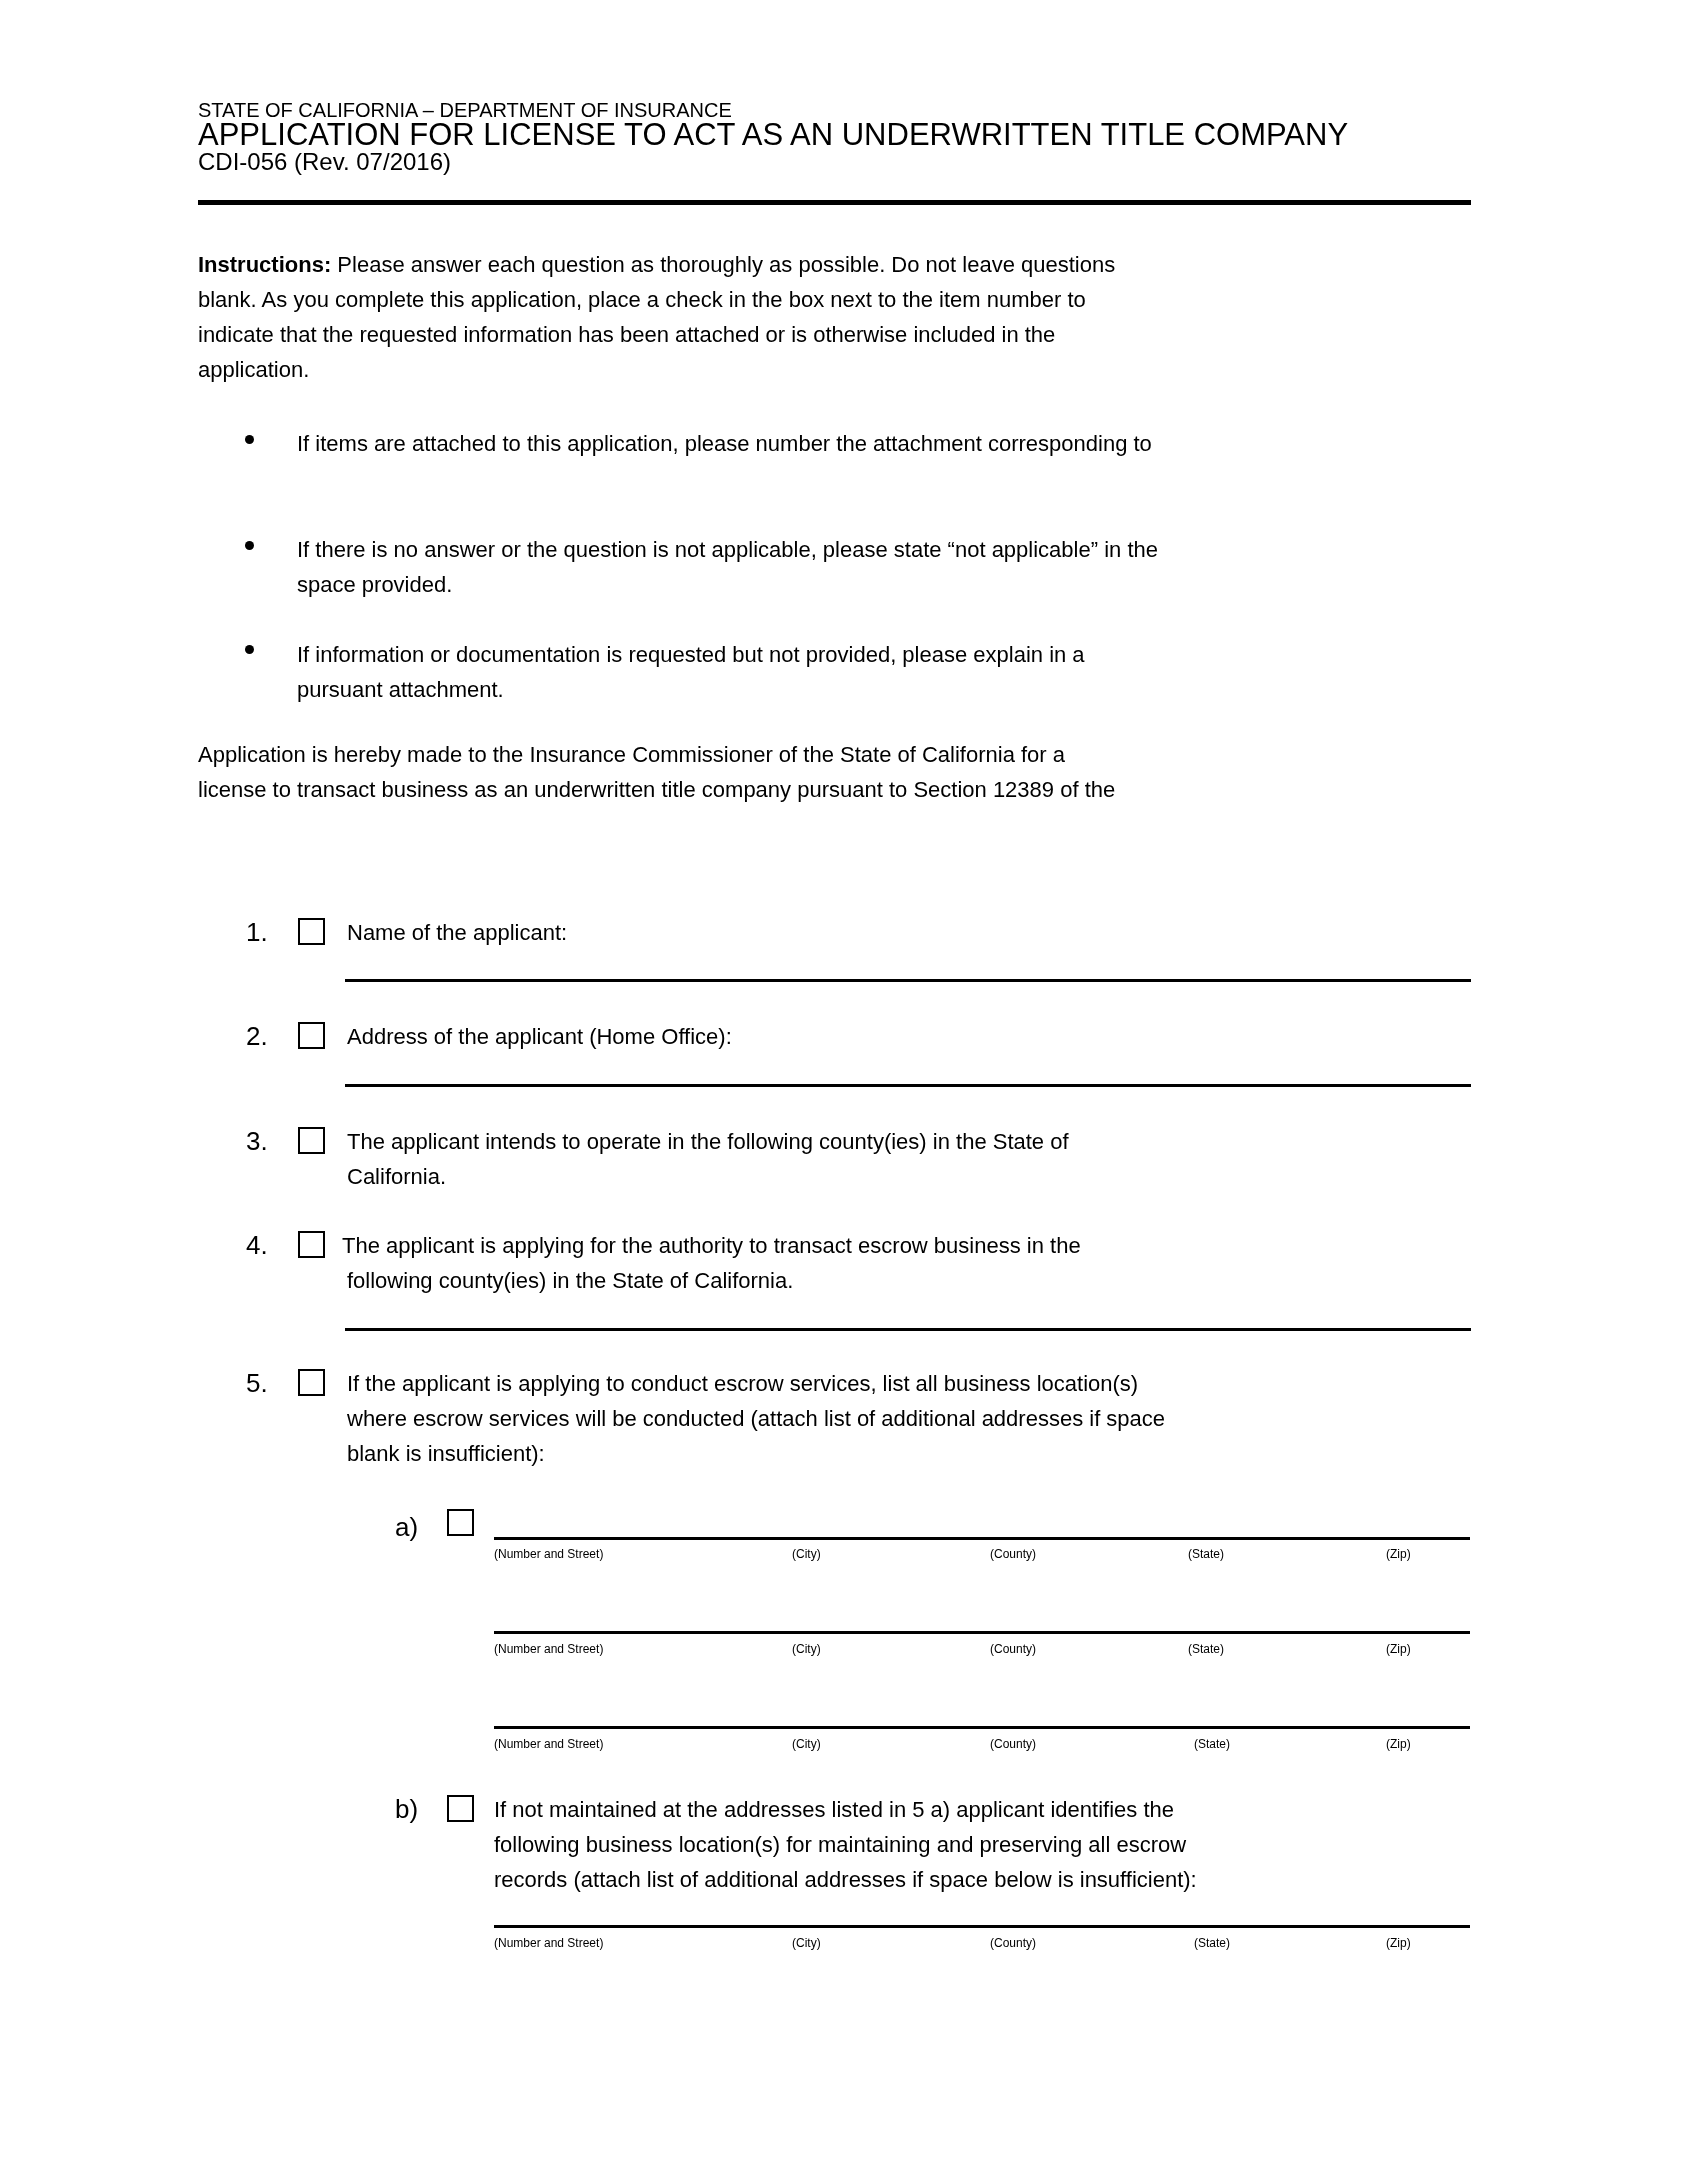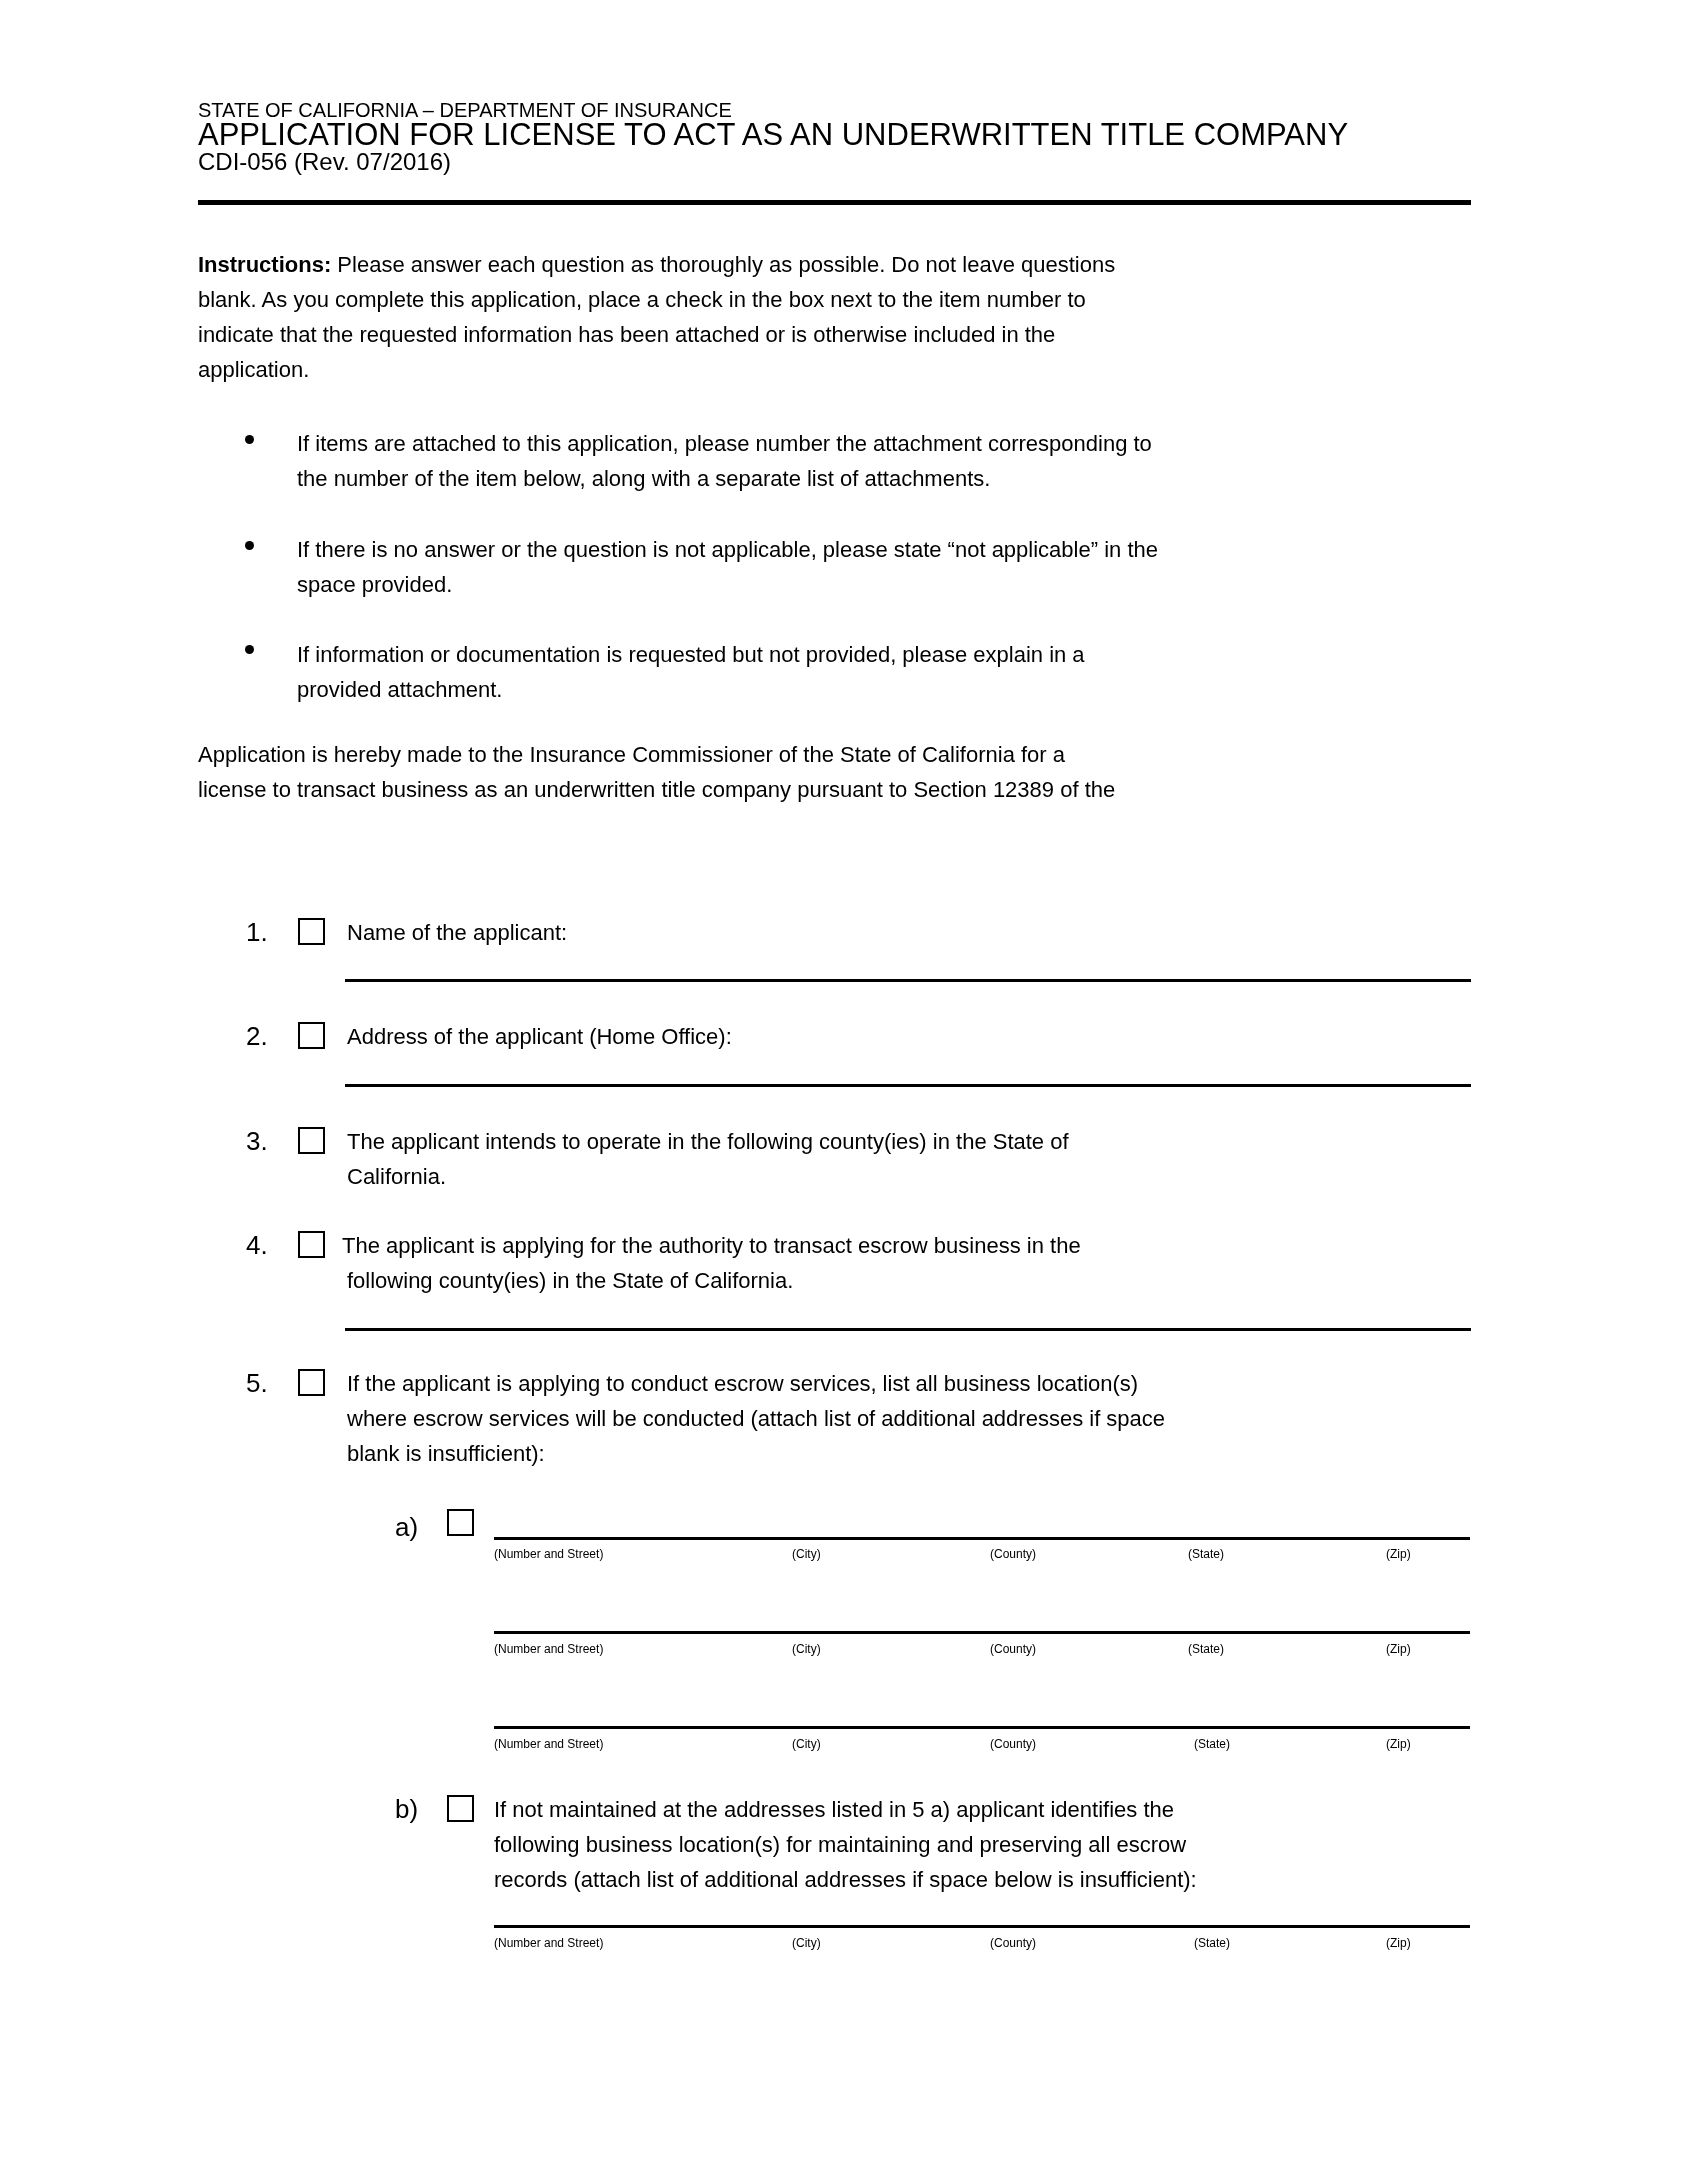--- a/index.html
+++ b/index.html
@@ -30,33 +30,32 @@
 <div class="para" style="left:198px; top:247px;">
   <span class="line"><span class="bold">Instructions:</span><span> Please answer each question as thoroughly as possible. Do not leave questions</span></span>
   <span class="line">blank. As you complete this application, place a check in the box next to the item number to</span>
   <span class="line">indicate that the requested information has been attached or is otherwise included in the</span>
   <span class="line">application.</span>
 </div>
 
 <div class="bullet-dot" style="top:435px;"></div>
 <div class="para" style="left:297px; top:426px;">
   <span class="line">If items are attached to this application, please number the attachment corresponding to</span>
-  <span class="line">the number of the item below, along with a separate list of attachments.</span>
 </div>
 
 <div class="bullet-dot" style="top:541px;"></div>
 <div class="para" style="left:297px; top:532px;">
   <span class="line">If there is no answer or the question is not applicable, please state “not applicable” in the</span>
   <span class="line">space provided.</span>
 </div>
 
 <div class="bullet-dot" style="top:645px;"></div>
 <div class="para" style="left:297px; top:637px;">
   <span class="line">If information or documentation is requested but not provided, please explain in a</span>
-  <span class="line">provided attachment.</span>
+  <span class="line">pursuant attachment.</span>
 </div>
 
 <div class="para" style="left:198px; top:737px;">
   <span class="line">Application is hereby made to the Insurance Commissioner of the State of California for a</span>
   <span class="line">license to transact business as an underwritten title company pursuant to Section 12389 of the</span>
 </div>
 
 <div class="num" style="left:246px; top:915px;">1.</div>
 <div class="cb" style="left:298px; top:918px;"></div>
 <div class="para" style="left:347px; top:915px;">

